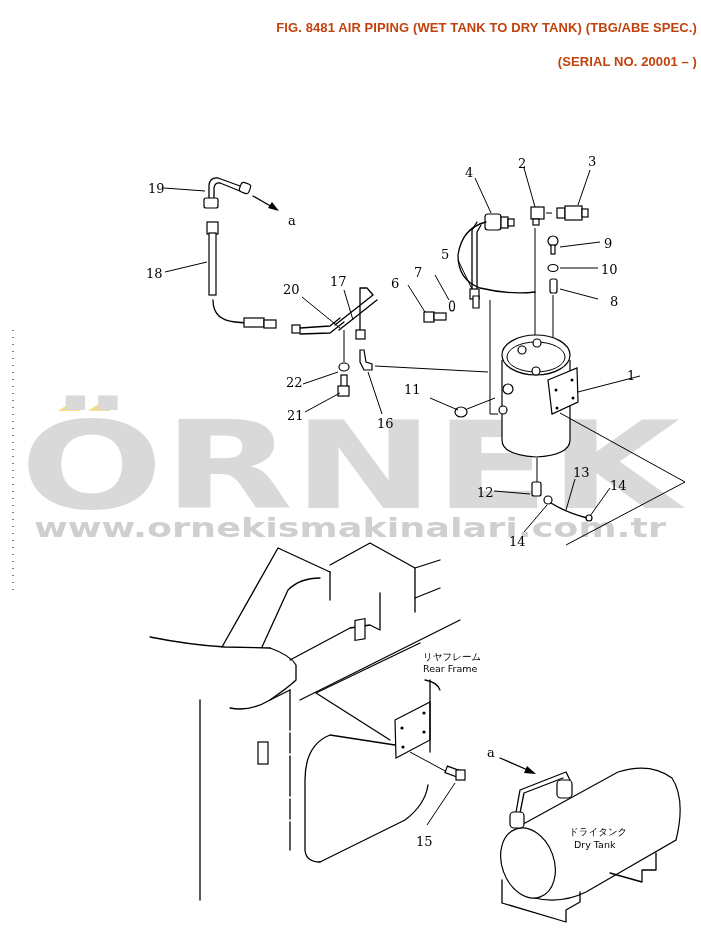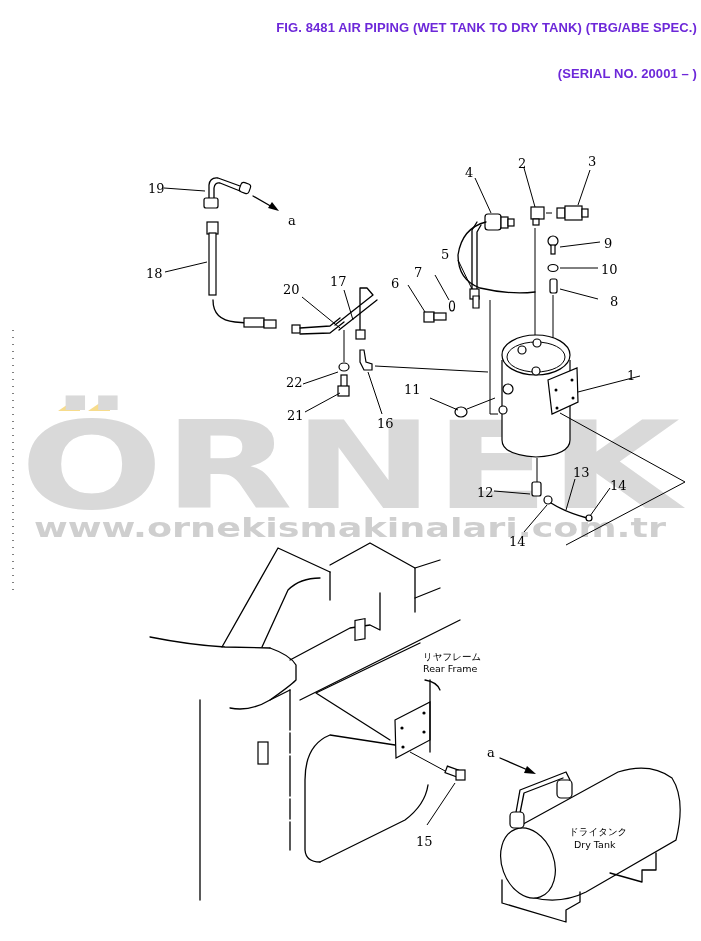--- a/index.html
+++ b/index.html
@@ -1,19 +1,19 @@
 <!DOCTYPE html>
 <html><head>
 <meta charset="utf-8">
 <style>
   html, body { margin:0; padding:0; background:#ffffff; }
   body { width:701px; height:941px; position:relative; overflow:hidden; font-family:"Liberation Sans", sans-serif; }
-  .title { position:absolute; right:4px; font-family:"Liberation Sans", sans-serif; font-weight:bold; color:#6d28d9; font-size:13px; letter-spacing:0.1px; white-space:nowrap; }
+  .title { position:absolute; right:4px; font-family:"Liberation Sans", sans-serif; font-weight:bold; color:#c2410c; font-size:13px; letter-spacing:0.1px; white-space:nowrap; }
   #fig-title { top:20px; }
-  #serial { top:54px;margin-top:12px; }
+  #serial { top:54px; }
   svg#diagram { position:absolute; left:0; top:0; }
   .ln { stroke:#000; stroke-width:1.3; fill:none; stroke-linecap:round; stroke-linejoin:round; }
   .thin { stroke:#000; stroke-width:1; fill:none; }
   .part { stroke:#000; stroke-width:1.2; fill:#fff; }
   .callout { font-family:"DejaVu Serif", serif; font-size:13px; fill:#000; }
   .lbl { font-family:"DejaVu Sans", sans-serif; font-size:9.5px; fill:#000; }
   .wm-text { font-family:"DejaVu Sans", sans-serif; font-weight:bold; fill:#cfcfcf; }
   .wm-big { font-family:"DejaVu Sans", sans-serif; font-weight:bold; fill:#d9d9d9; }
 </style>
 </head>

